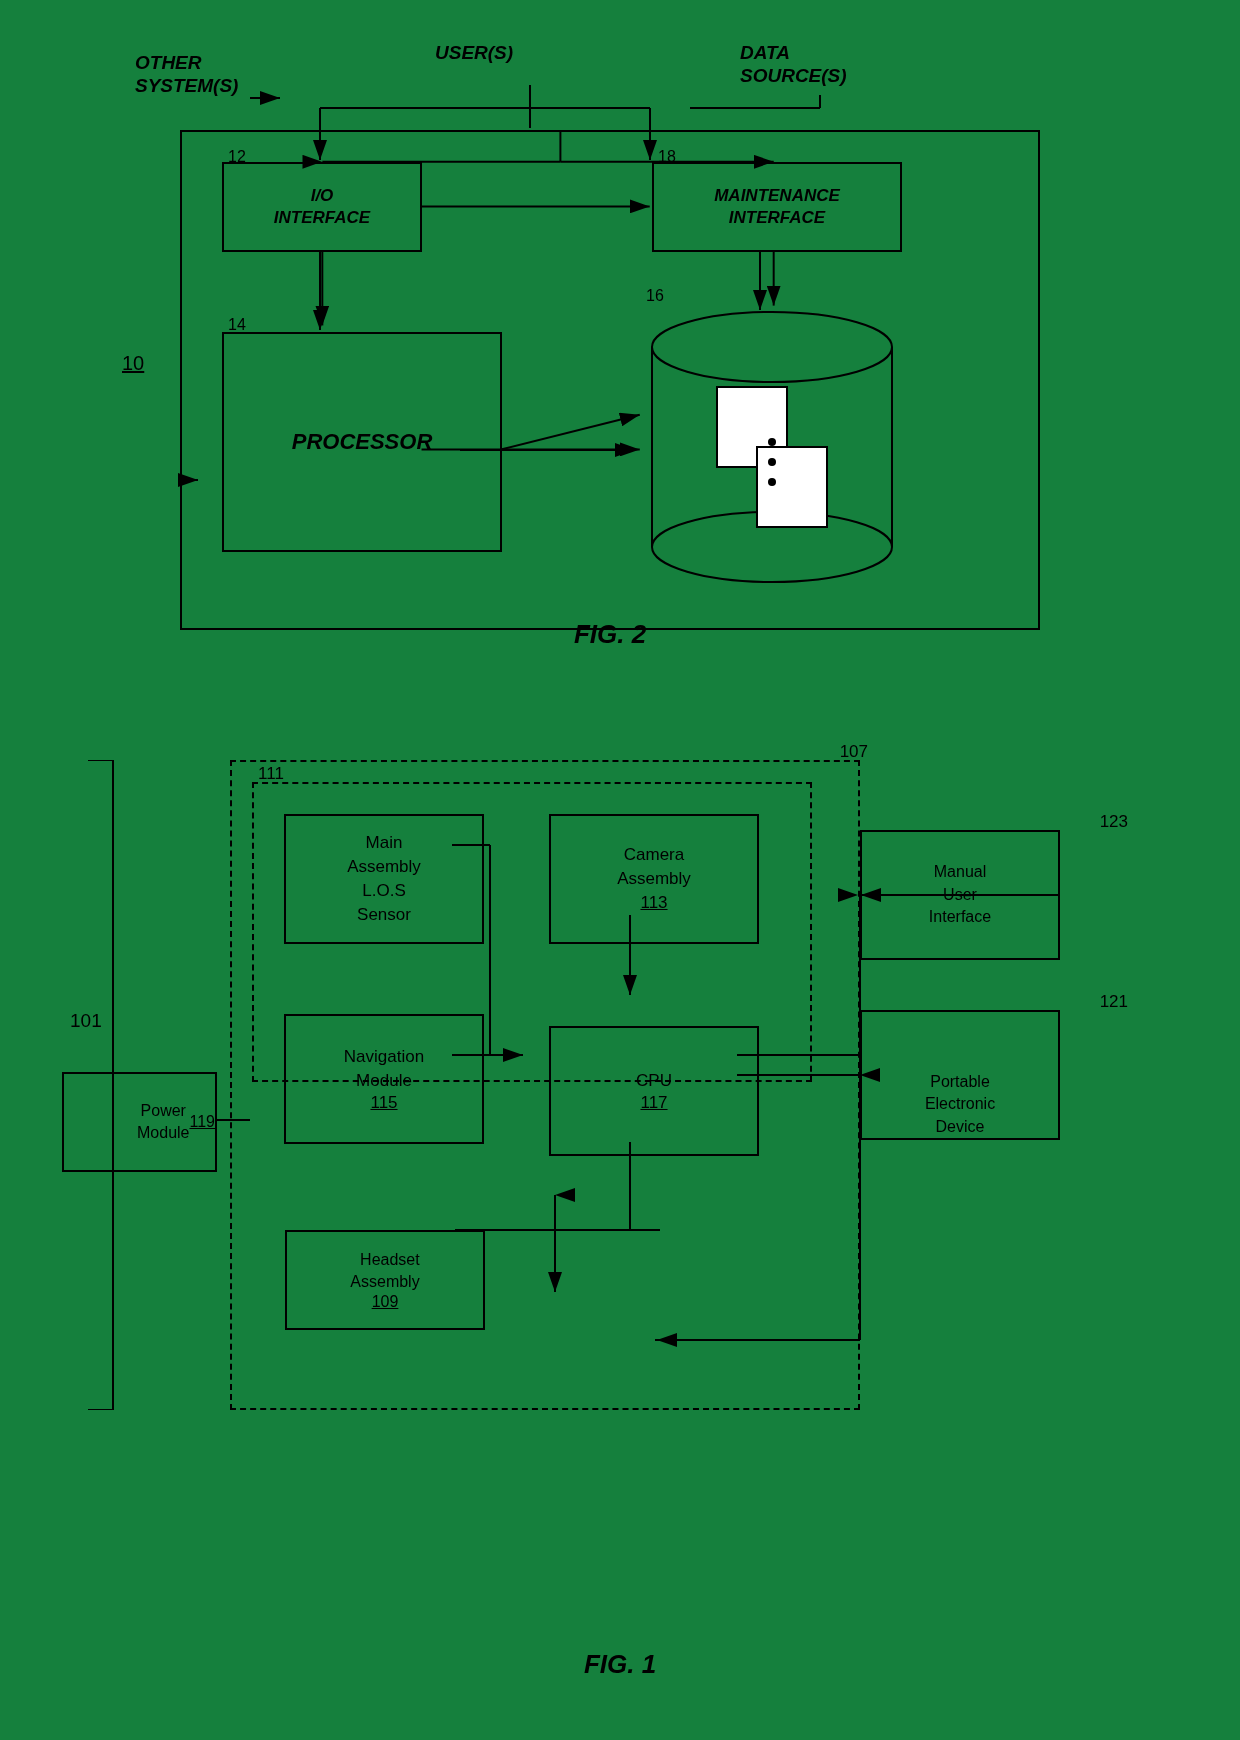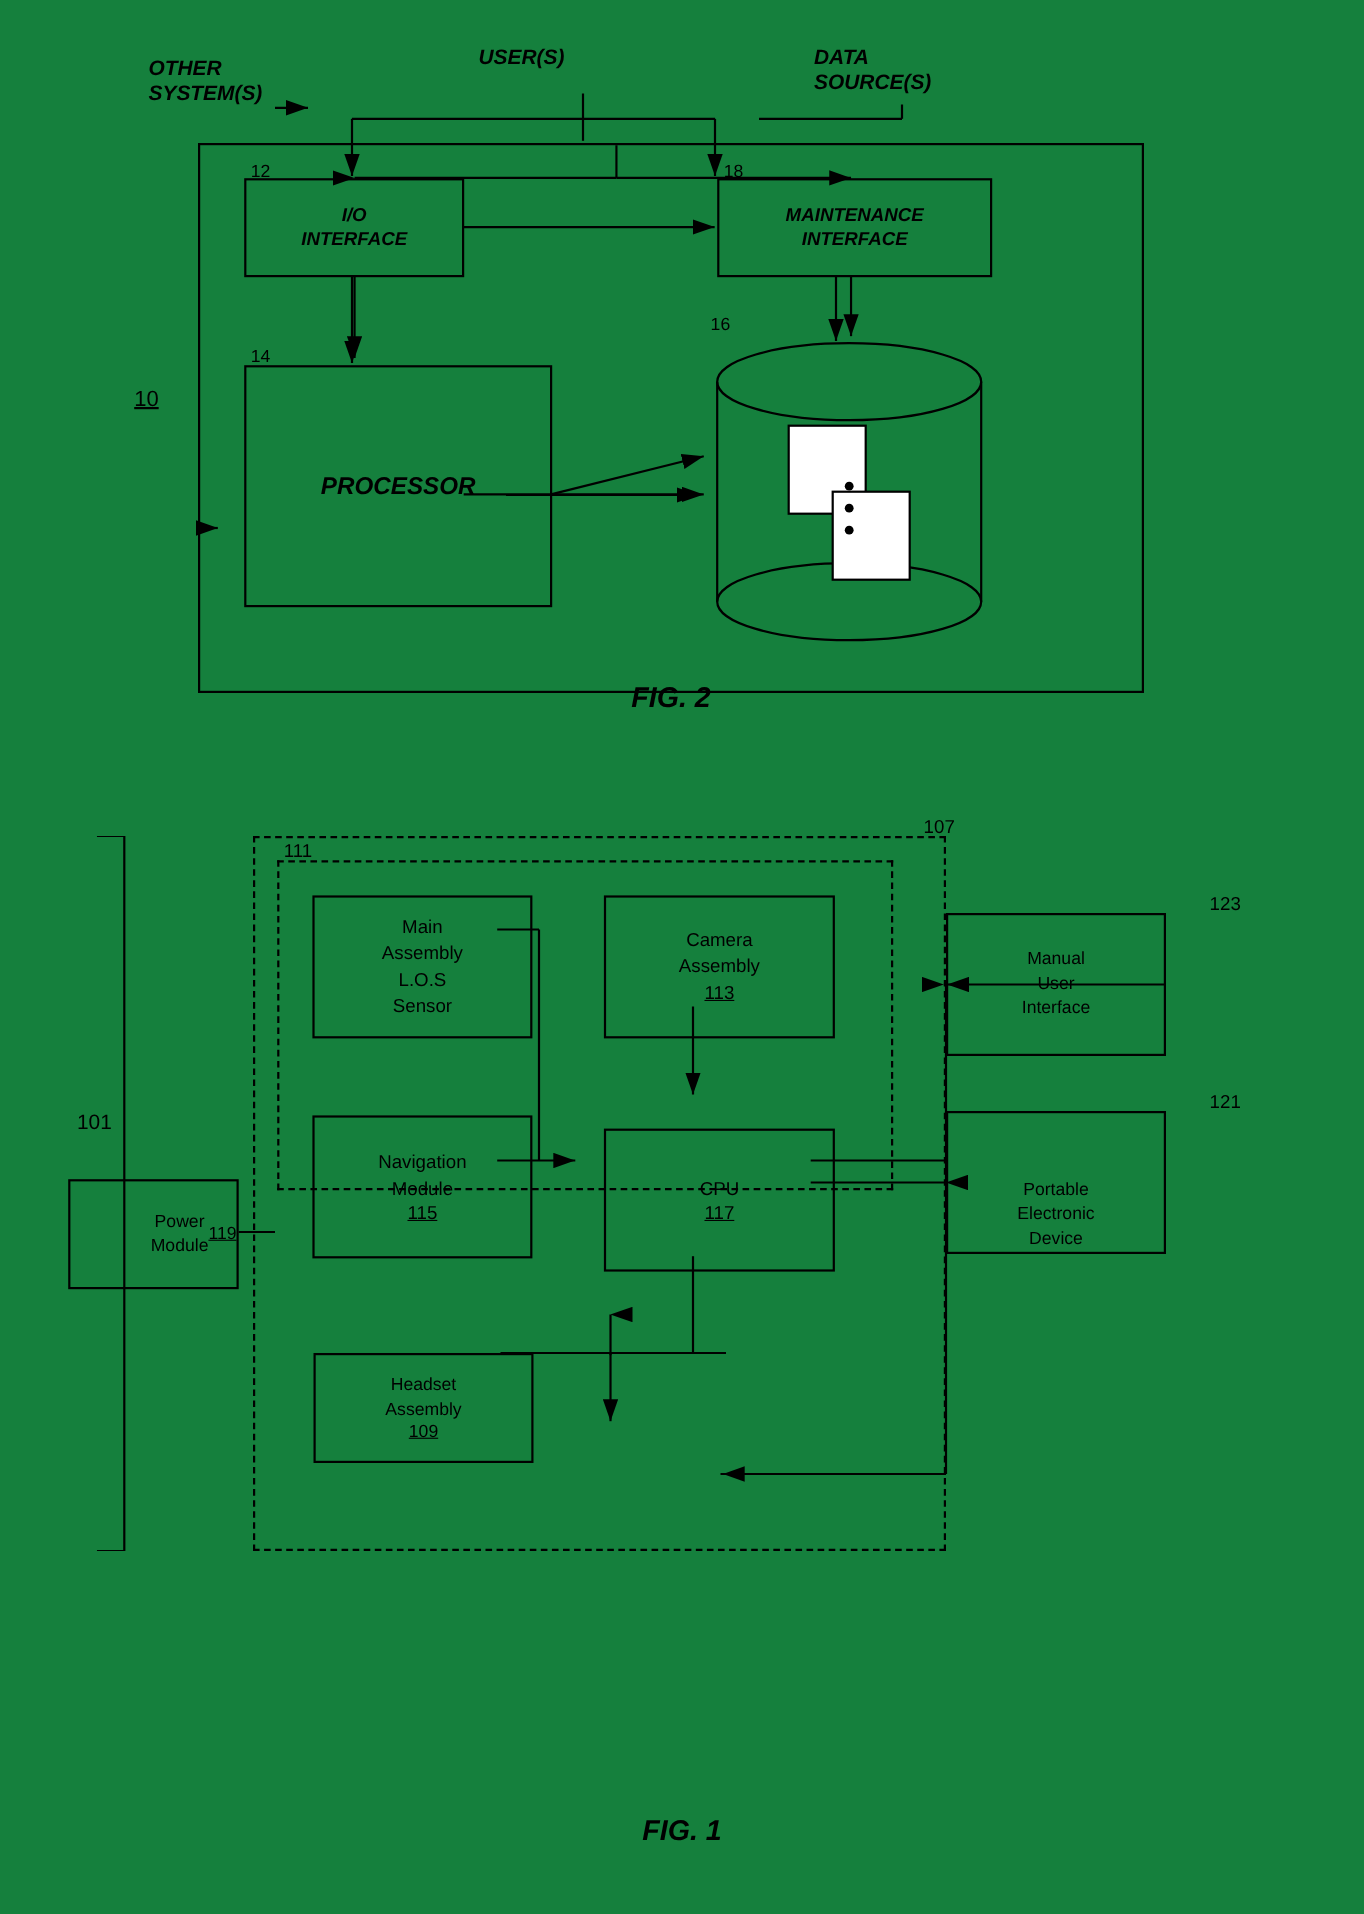--- a/index.html
+++ b/index.html
@@ -565,21 +565,21 @@
       <div class="manual-box-num">123</div>
       <div style="font-size:16px;line-height:1.4;text-align:center;">Manual<br>User<br>Interface</div>
     </div>
 
     <div class="portable-box">
       <div class="portable-box-num">121</div>
       <div style="font-size:16px;line-height:1.4;text-align:center;">Portable<br>Electronic<br>Device</div>
     </div>
 
     <div class="headset-box">
-      <div style="font-size:16px;line-height:1.4;">Headset<br>Assembly</div>
+      <div style="font-size:16px;line-height:1.4;text-align:right;">Headset<br>Assembly</div>
       <div class="headset-box-num">109</div>
     </div>
 
     <svg class="fig3-svg" viewBox="0 0 1120 980" xmlns="http://www.w3.org/2000/svg">
       <defs>
         <marker id="ah3" markerWidth="10" markerHeight="7" refX="10" refY="3.5" orient="auto">
           <polygon points="0 0, 10 3.5, 0 7" fill="#000"></polygon>
         </marker>
         <marker id="ah3l" markerWidth="10" markerHeight="7" refX="0" refY="3.5" orient="auto">
           <polygon points="10 0, 0 3.5, 10 7" fill="#000"></polygon>

